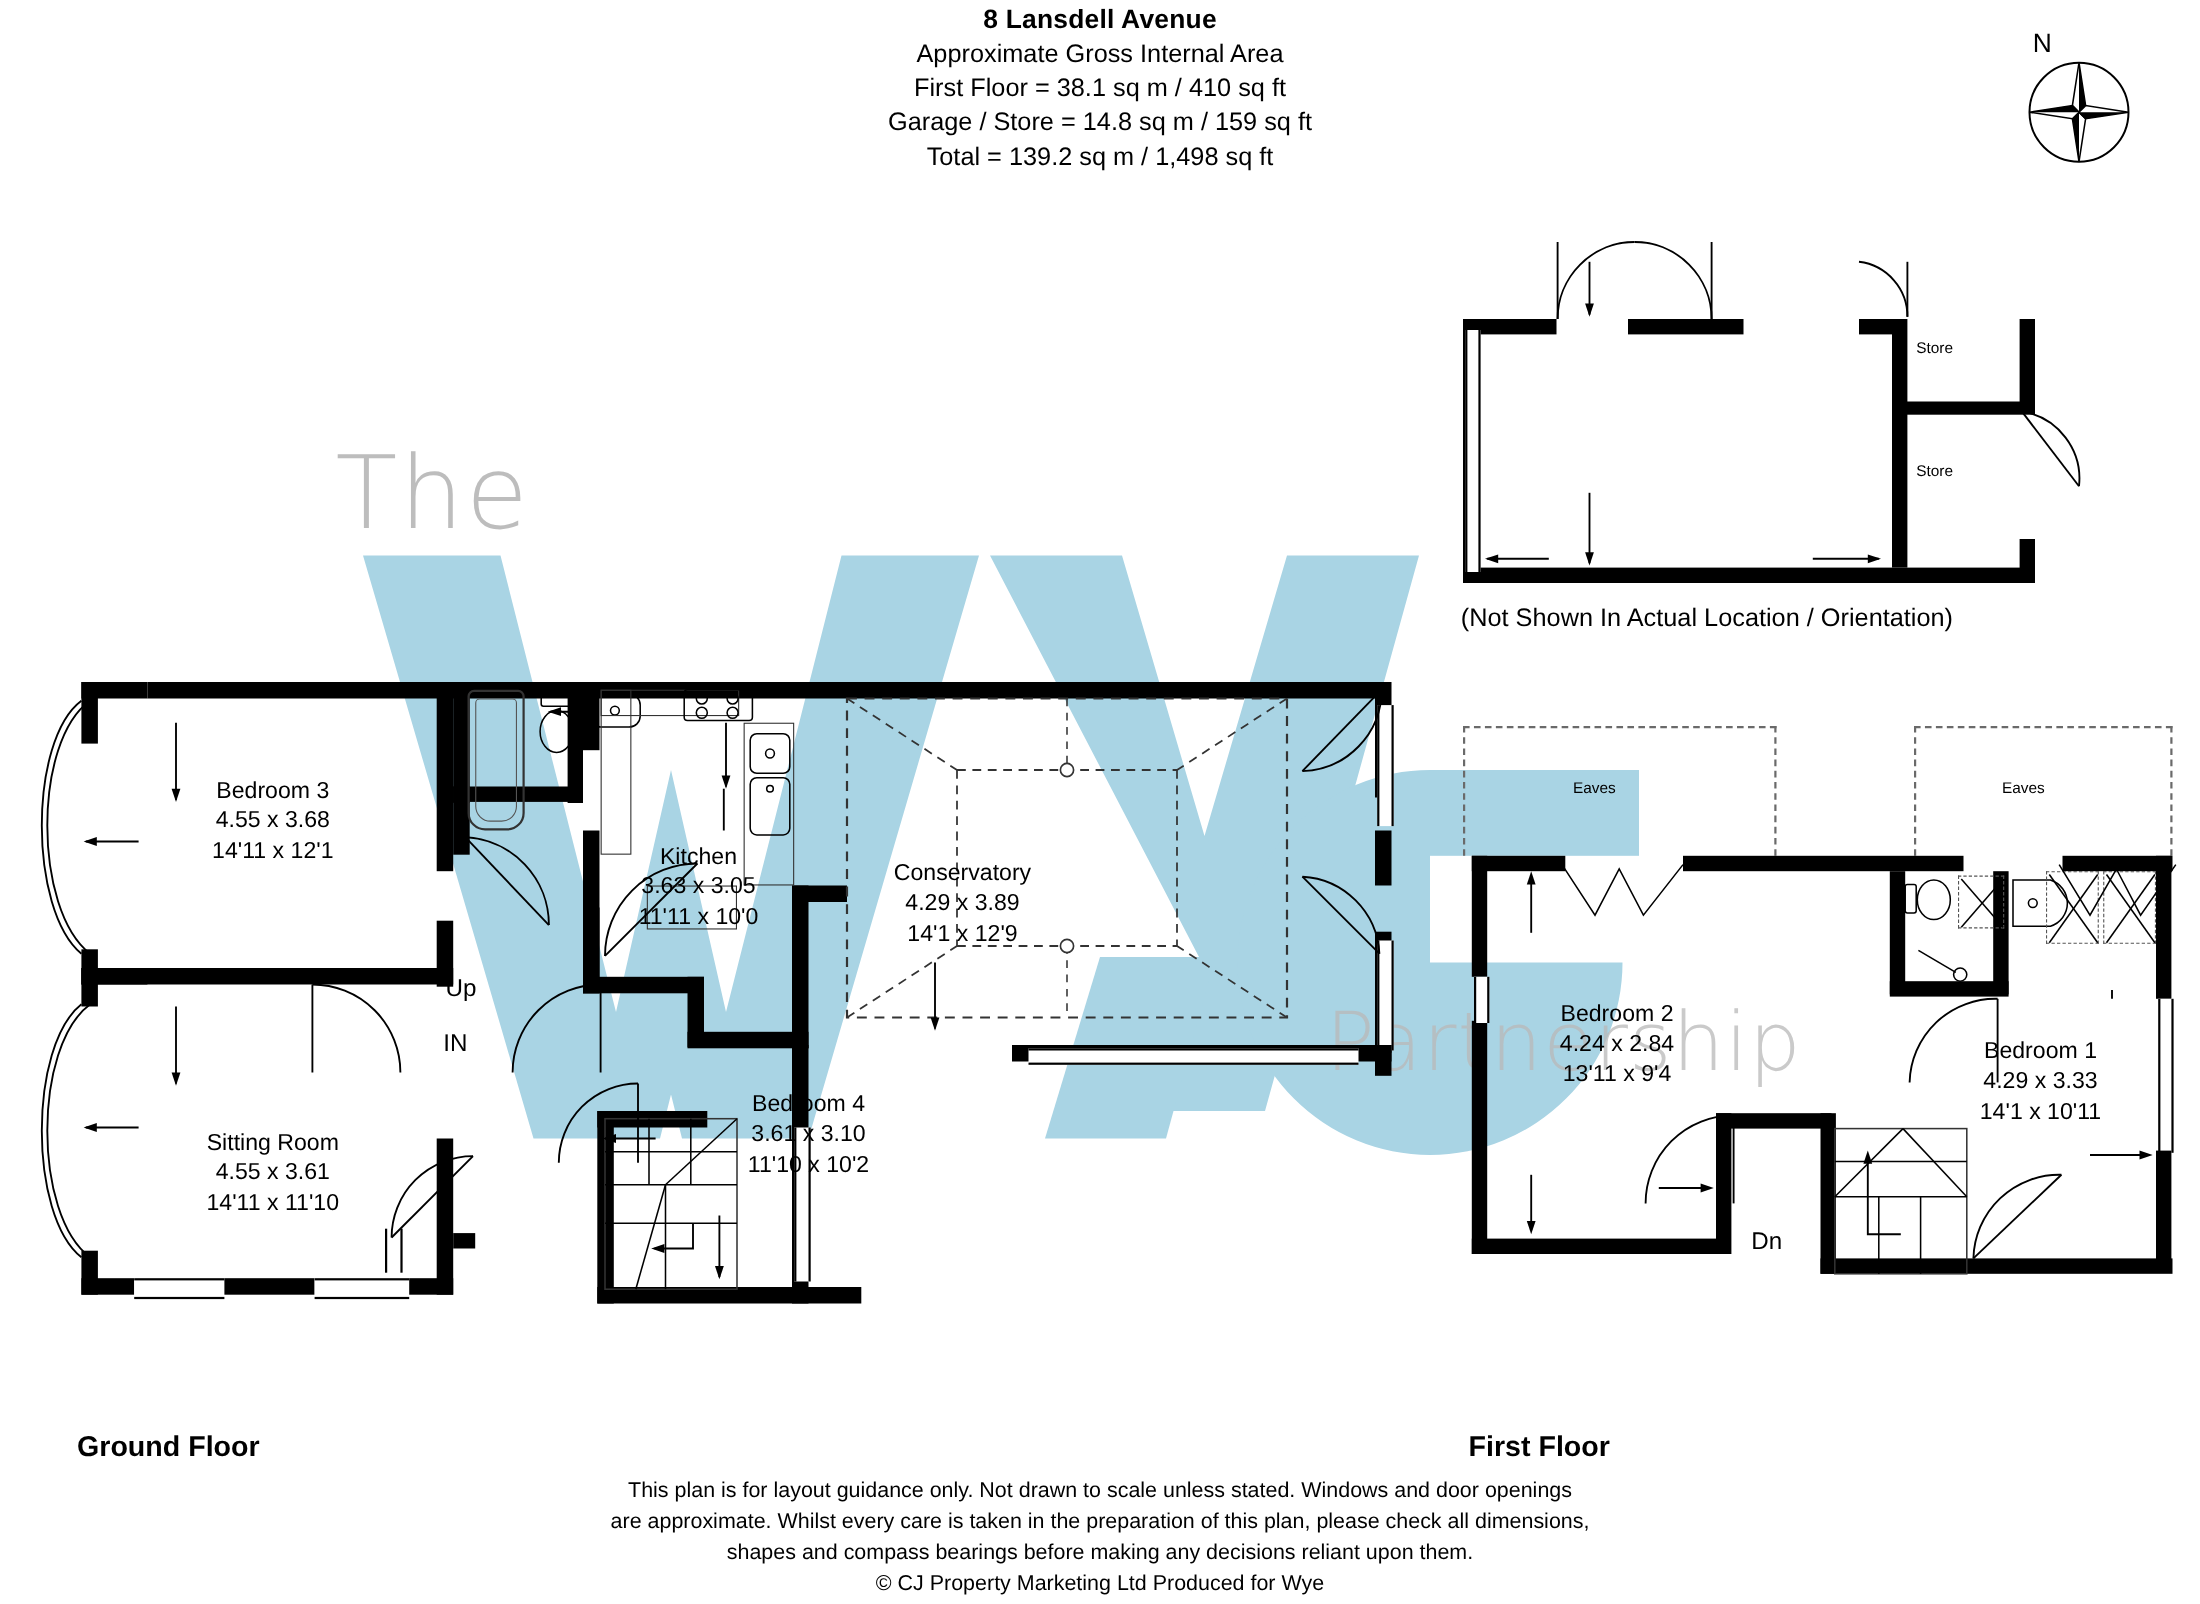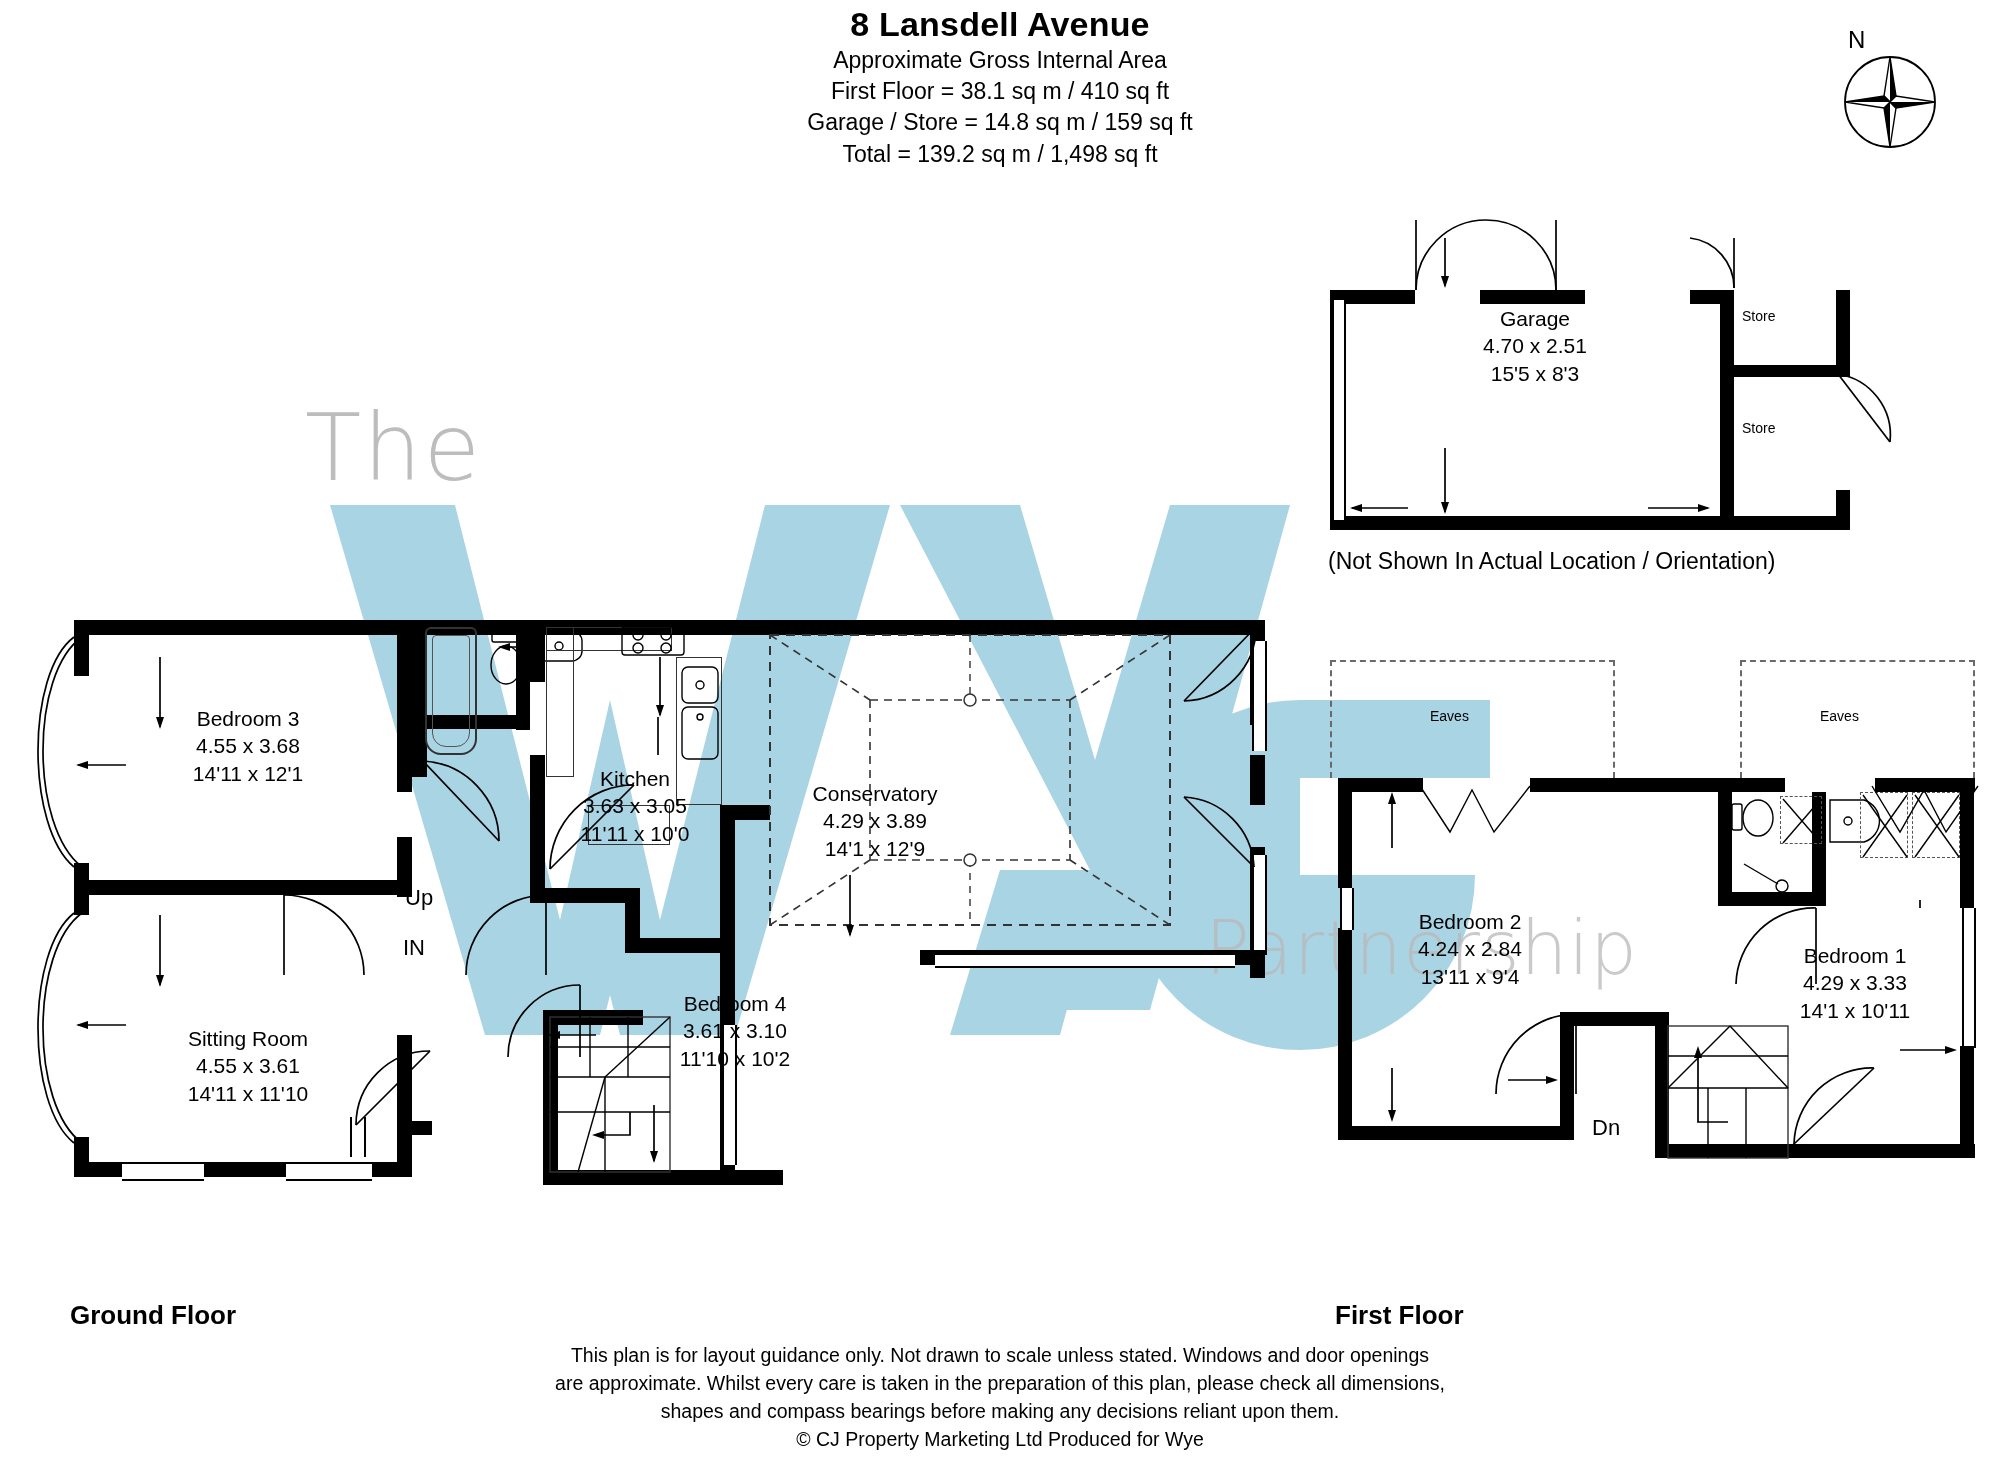--- a/index.html
+++ b/index.html
@@ -5,21 +5,21 @@
   html,body{margin:0;padding:0;background:#ffffff;}
   body{
     width:2000px;height:1458px;position:relative;overflow:hidden;
     font-family:"Liberation Sans","DejaVu Sans",sans-serif;
     color:#000;
   }
   .abs{position:absolute;}
 
   
   #header{left:0;right:0;top:4px;text-align:center;}
-  #header .title{font-size:34px;font-weight:bold;letter-spacing:.2px;line-height:1.2;}
+  #header .title{font-size:24px;font-weight:bold;letter-spacing:.2px;line-height:1.2;}
   #header .sub{font-size:23px;line-height:1.36;}
 
   
   #compass{right:42px;top:26px;width:120px;height:120px;}
   #compass .nlab{position:absolute;left:10px;top:0px;font-size:24px;}
   #compass svg{position:absolute;left:0;top:24px;}
 
   
   #watermark{left:0;top:0;width:2000px;height:1458px;pointer-events:none;}
   #wm-the{position:absolute;left:305px;top:395px;font-size:92px;color:#9b9b9b;
@@ -125,25 +125,20 @@
     <line class="arrow" x1="115" y1="18" x2="115" y2="66"></line>
     <polygon points="115,68 111,56 119,56" fill="#000"></polygon>
     <line class="arrow" x1="115" y1="228" x2="115" y2="292"></line>
     <polygon points="115,294 111,282 119,282" fill="#000"></polygon>
     <line class="arrow" x1="22" y1="288" x2="78" y2="288"></line>
     <polygon points="20,288 32,284 32,292" fill="#000"></polygon>
     <line class="arrow" x1="318" y1="288" x2="378" y2="288"></line>
     <polygon points="380,288 368,284 368,292" fill="#000"></polygon>
   </svg>
 
-  <div class="room-lbl" style="left:110px;top:85px;width:190px;">
-    <span class="nm">Garage</span>
-    <span class="nm">4.70 x 2.51</span>
-    <span class="nm">15'5 x 8'3</span>
-  </div>
   <div class="small-lbl" style="left:412px;top:88px;">Store</div>
   <div class="small-lbl" style="left:412px;top:200px;">Store</div>
 </div>
 <div class="abs" style="left:1328px;top:548px;font-size:23px;">(Not Shown In Actual Location / Orientation)</div>
 
 <div class="abs" style="left:60px;top:605px;width:1170px;height:660px;">
 
   <div class="wall" style="left:14px;top:15px;width:60px;height:15px;"></div>
   <div class="wall" style="left:74px;top:15px;width:1130px;height:15px;"></div>
   <div class="wall" style="left:1190px;top:15px;width:15px;height:105px;"></div>

